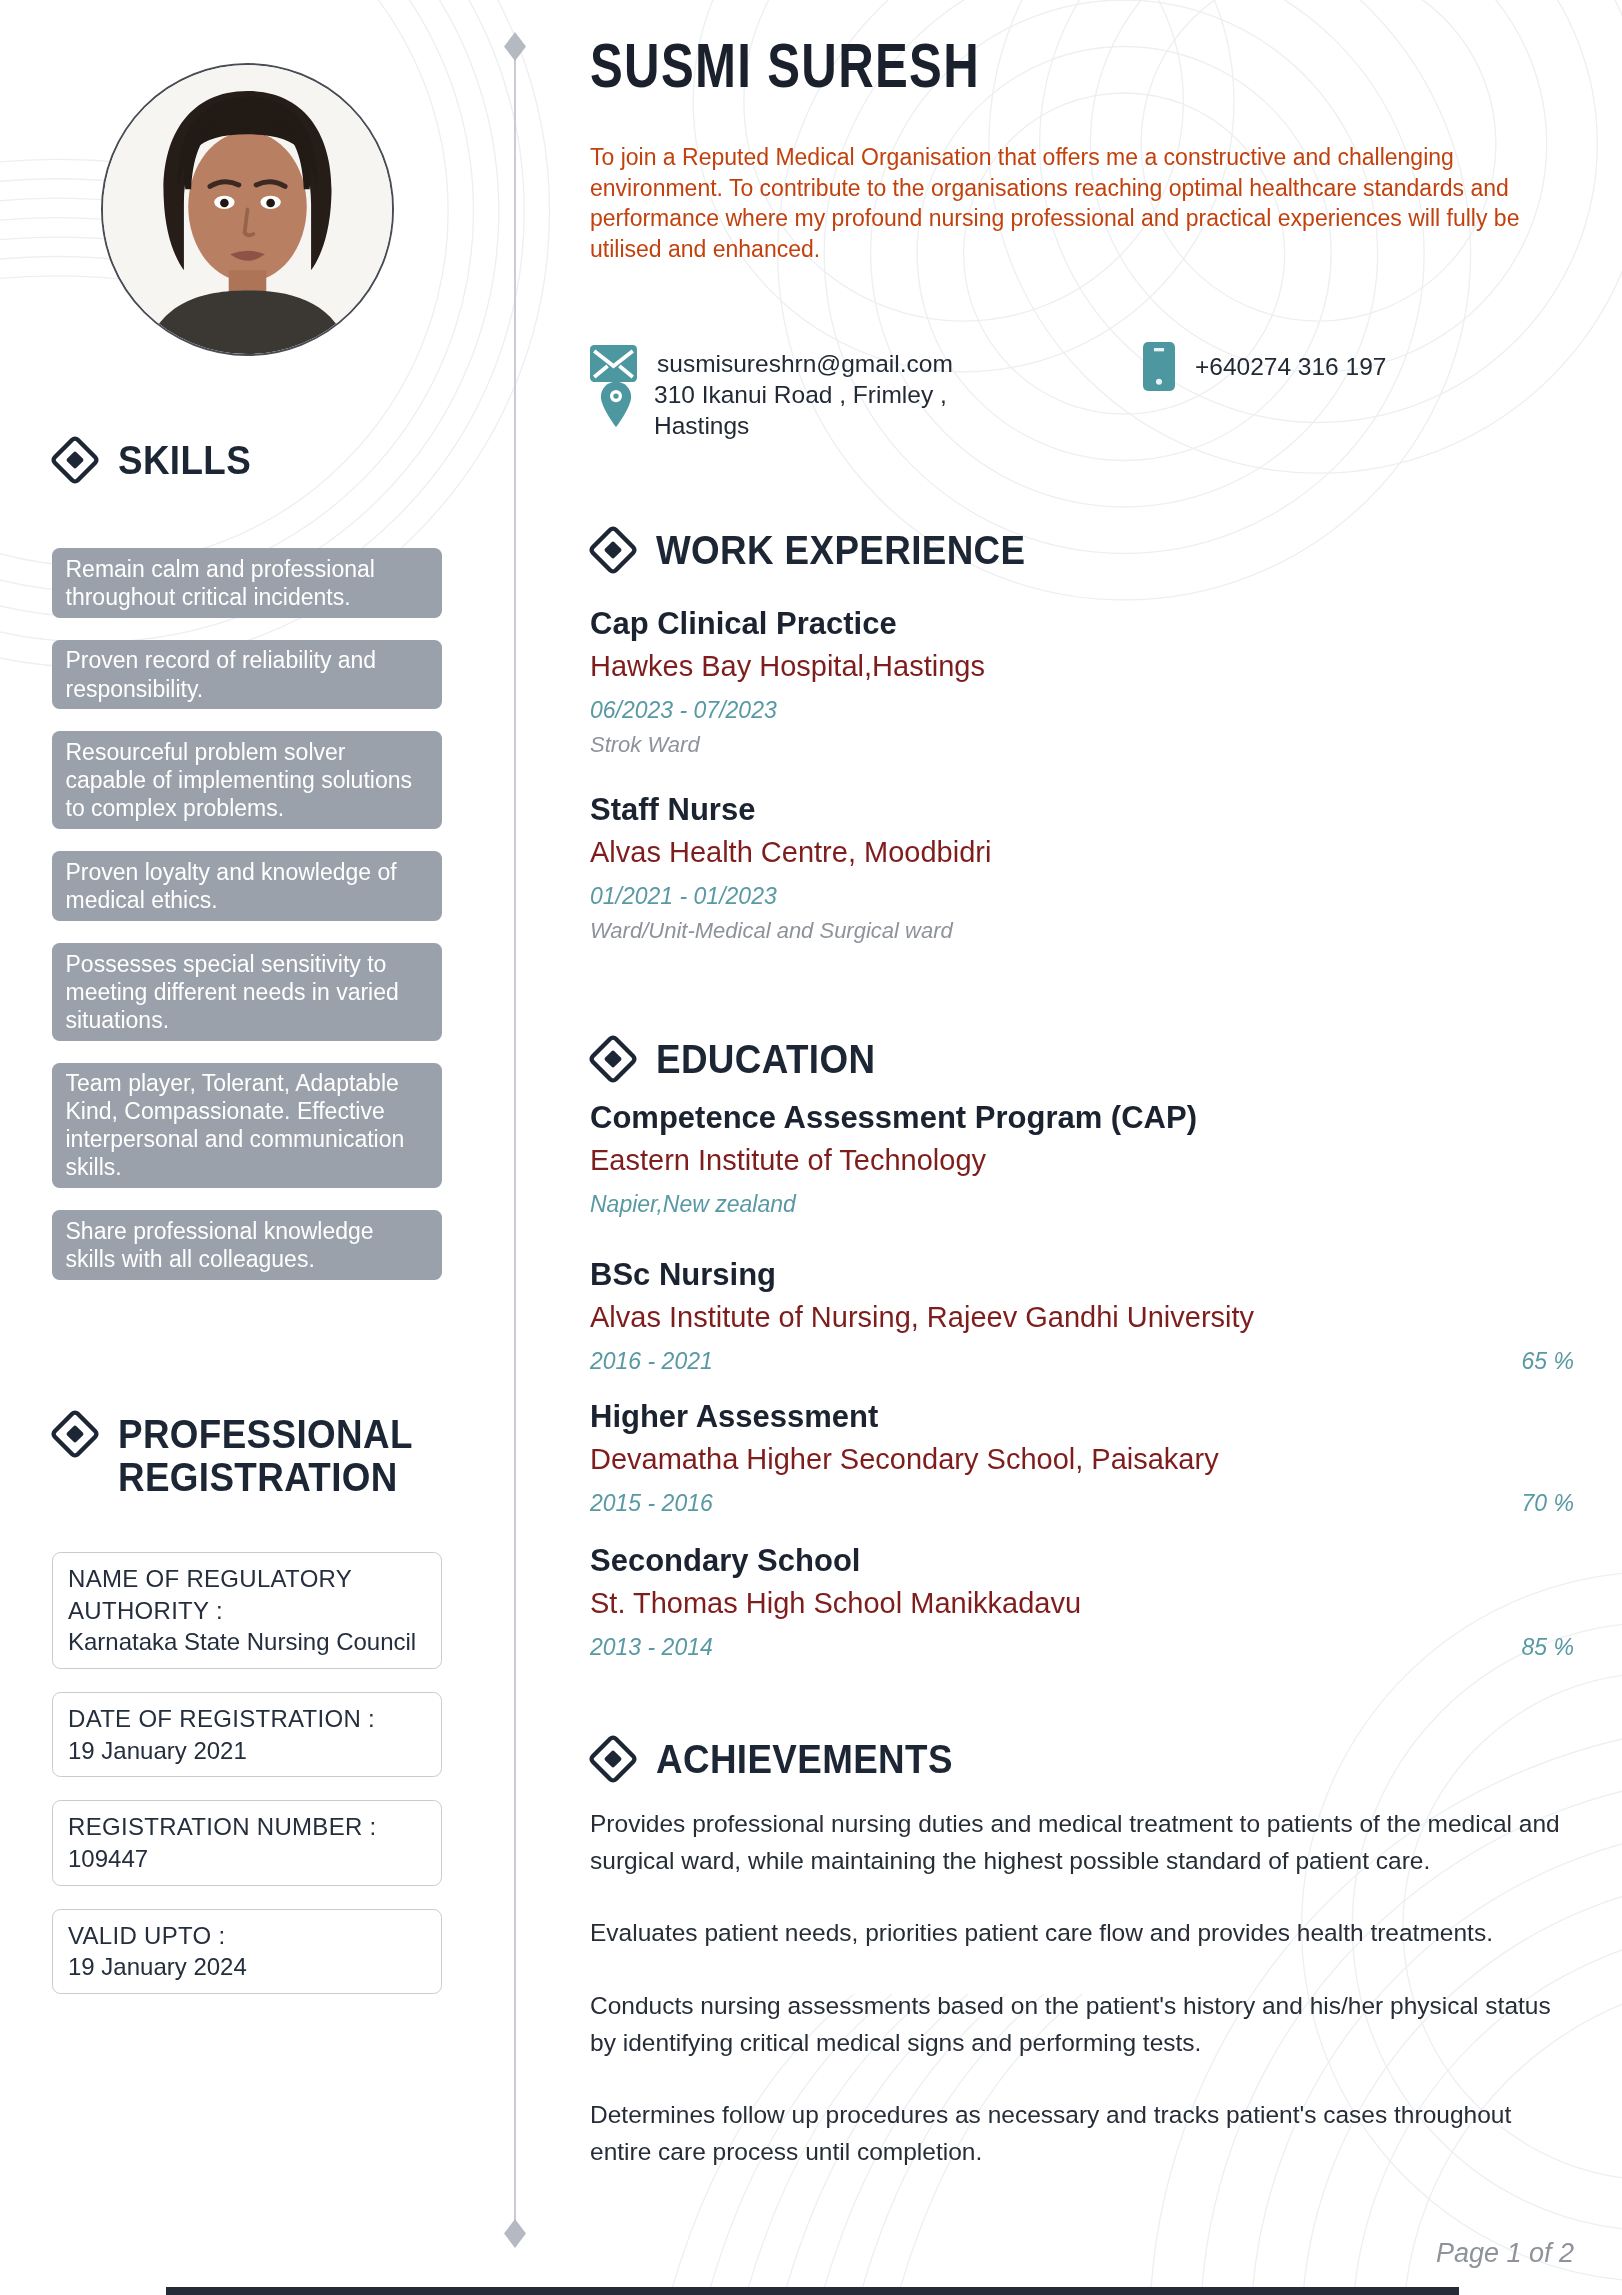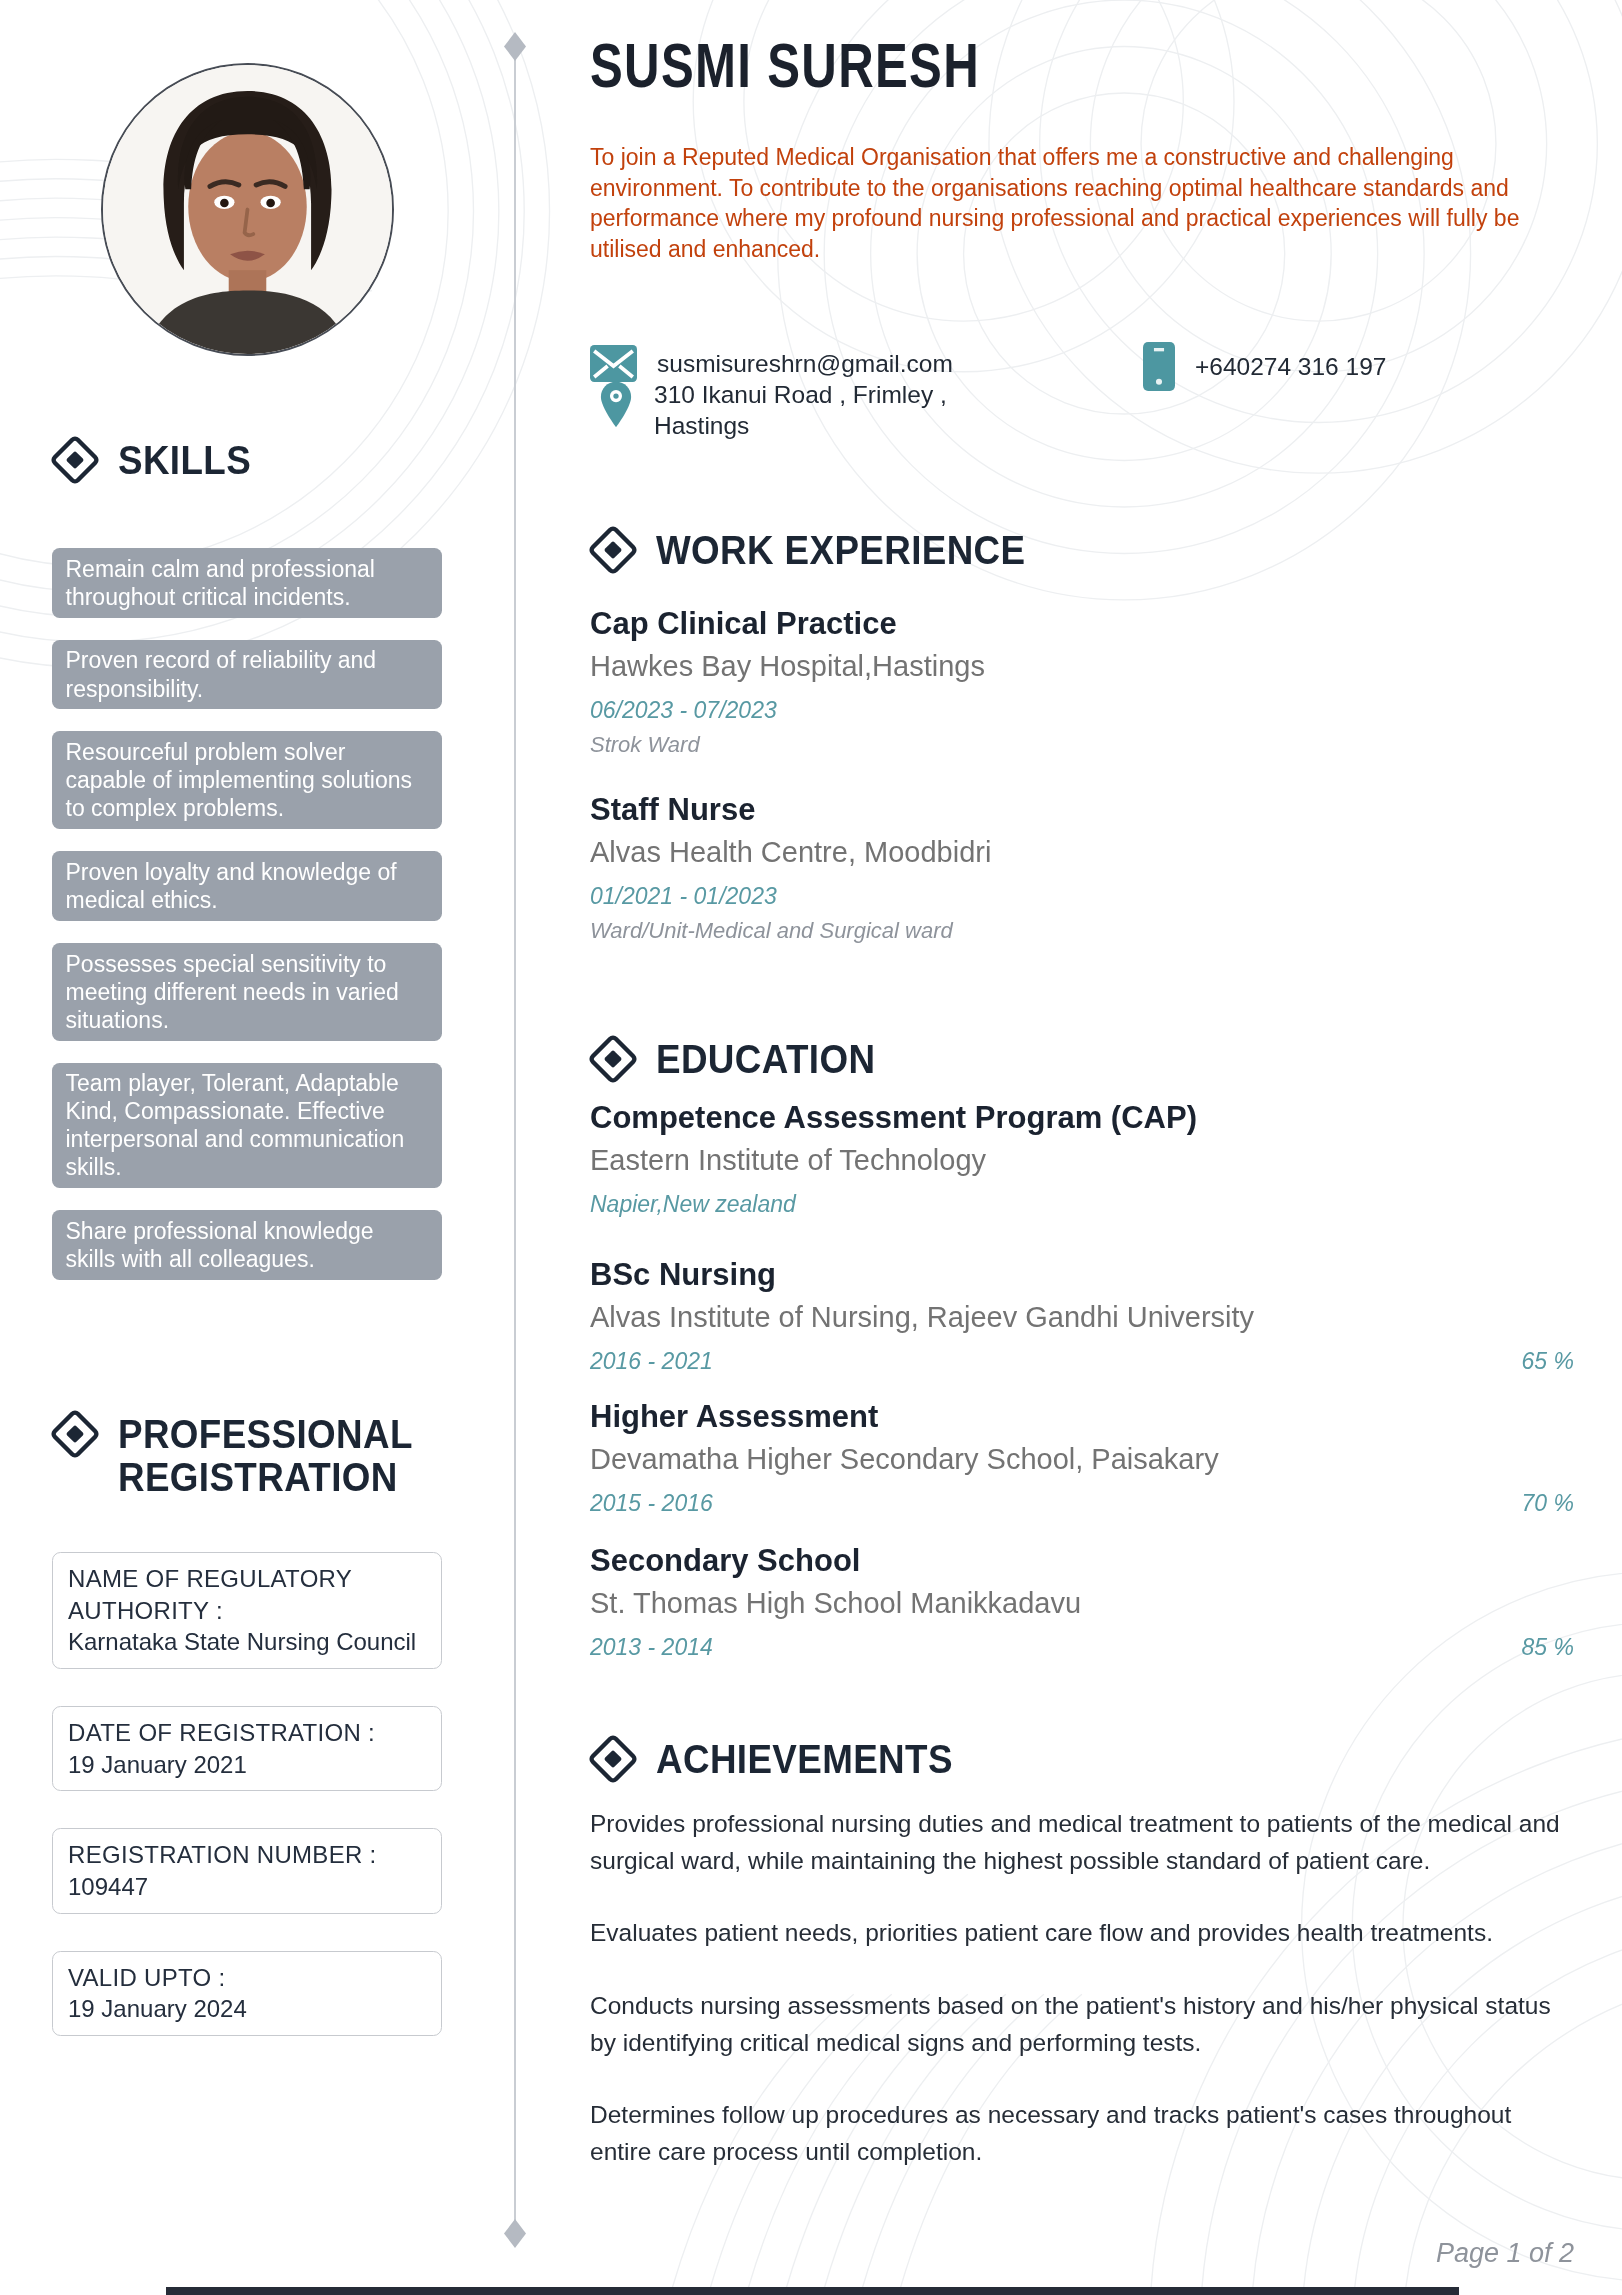--- a/index.html
+++ b/index.html
@@ -18,41 +18,41 @@
   .sec-head h2{margin:0;font-size:40px;line-height:1.08;font-weight:700;letter-spacing:0.4px;
                color:var(--heading-navy,#1c2634);transform:scaleX(.92);transform-origin:left top;white-space:nowrap;}
   .sec-head h2.wrap2{white-space:normal;}
   .dia-icon{flex:0 0 auto;margin-top:-5px;}
   
   .skill-list{position:absolute;left:52px;top:548px;width:390px;z-index:2;}
   .skill-box{background:var(--skill-box-gray,#9aa1ab);color:#ffffff;font-size:23px;line-height:1.22;
              border-radius:7.6px;padding:6.8px 13.5px;margin-bottom:22px;}
   .reg-list{position:absolute;left:52px;top:1552px;width:390px;z-index:2;}
   .reg-box{background:#fff;border:1.7px solid #c7cacf;border-radius:8.5px;padding:10px 15px;
-           font-size:24px;line-height:1.32;color:#242e3d;margin-bottom:37px;}
+           font-size:24px;line-height:1.32;color:#242e3d;margin-bottom:23px;}
   .reg-label{letter-spacing:0.3px;}
   
   .name{position:absolute;left:590px;top:29px;font-size:63px;font-weight:700;letter-spacing:1.7px;
         color:#1b212c;transform:scaleX(.78);transform-origin:left top;white-space:nowrap;z-index:2;}
   .objective{position:absolute;left:590px;top:142px;width:989px;font-size:23px;line-height:1.33;
              color:#c2410c;z-index:2;}
   .contact-row{position:absolute;left:590px;top:325px;width:984px;height:51px;z-index:2;margin-top:17px;}
   .contact-item{position:absolute;display:flex;align-items:center;gap:20px;font-size:24.5px;color:#222a35;}
   .contact-email{left:0;top:3.4px;}
   .contact-phone{left:553px;top:0;}
   .contact-address{position:absolute;left:600px;top:379px;display:flex;gap:22px;font-size:24.5px;
                    color:#222a35;line-height:1.28;z-index:2;}
   .work-head{left:587px;top:529px;}
   .edu-head{left:587px;top:1038px;}
   .ach-head{left:587px;top:1738px;}
   .skills-head{left:49px;top:439px;}
   .reg-head{left:49px;top:1413px;}
   .entry{position:absolute;left:590px;width:984px;z-index:2;}
   .entry-role{font-size:31px;font-weight:700;color:#1b2330;line-height:1.2;}
-  .entry-org{font-size:29px;color:#737373;margin-top:6px;line-height:1.25;}
+  .entry-org{font-size:29px;color:#7f1d1d;margin-top:6px;line-height:1.25;}
   .entry-meta{display:flex;justify-content:space-between;font-size:23px;font-style:italic;
               color:var(--date-teal,#5899a3);margin-top:12.7px;line-height:1.2;}
   .entry-note{font-size:22px;font-style:italic;color:var(--muted-gray,#8e939b);margin-top:7.6px;}
   .ach-list{position:absolute;left:590px;top:1805px;width:987px;z-index:2;}
   .ach-list p{margin:0 0 35px 0;font-size:24.5px;line-height:1.52;color:#262d37;}
   .page-footer{position:absolute;left:590px;top:2238px;width:984px;text-align:right;
                font-size:27px;font-style:italic;color:var(--muted-gray,#8e939b);z-index:2;}
   .bottom-bar{position:absolute;left:166px;top:2287px;width:1293px;height:8.5px;
               background:var(--bottom-bar,#262c37);z-index:3;}
   .teal-fill{fill:var(--accent-teal,#4d97a1);}

